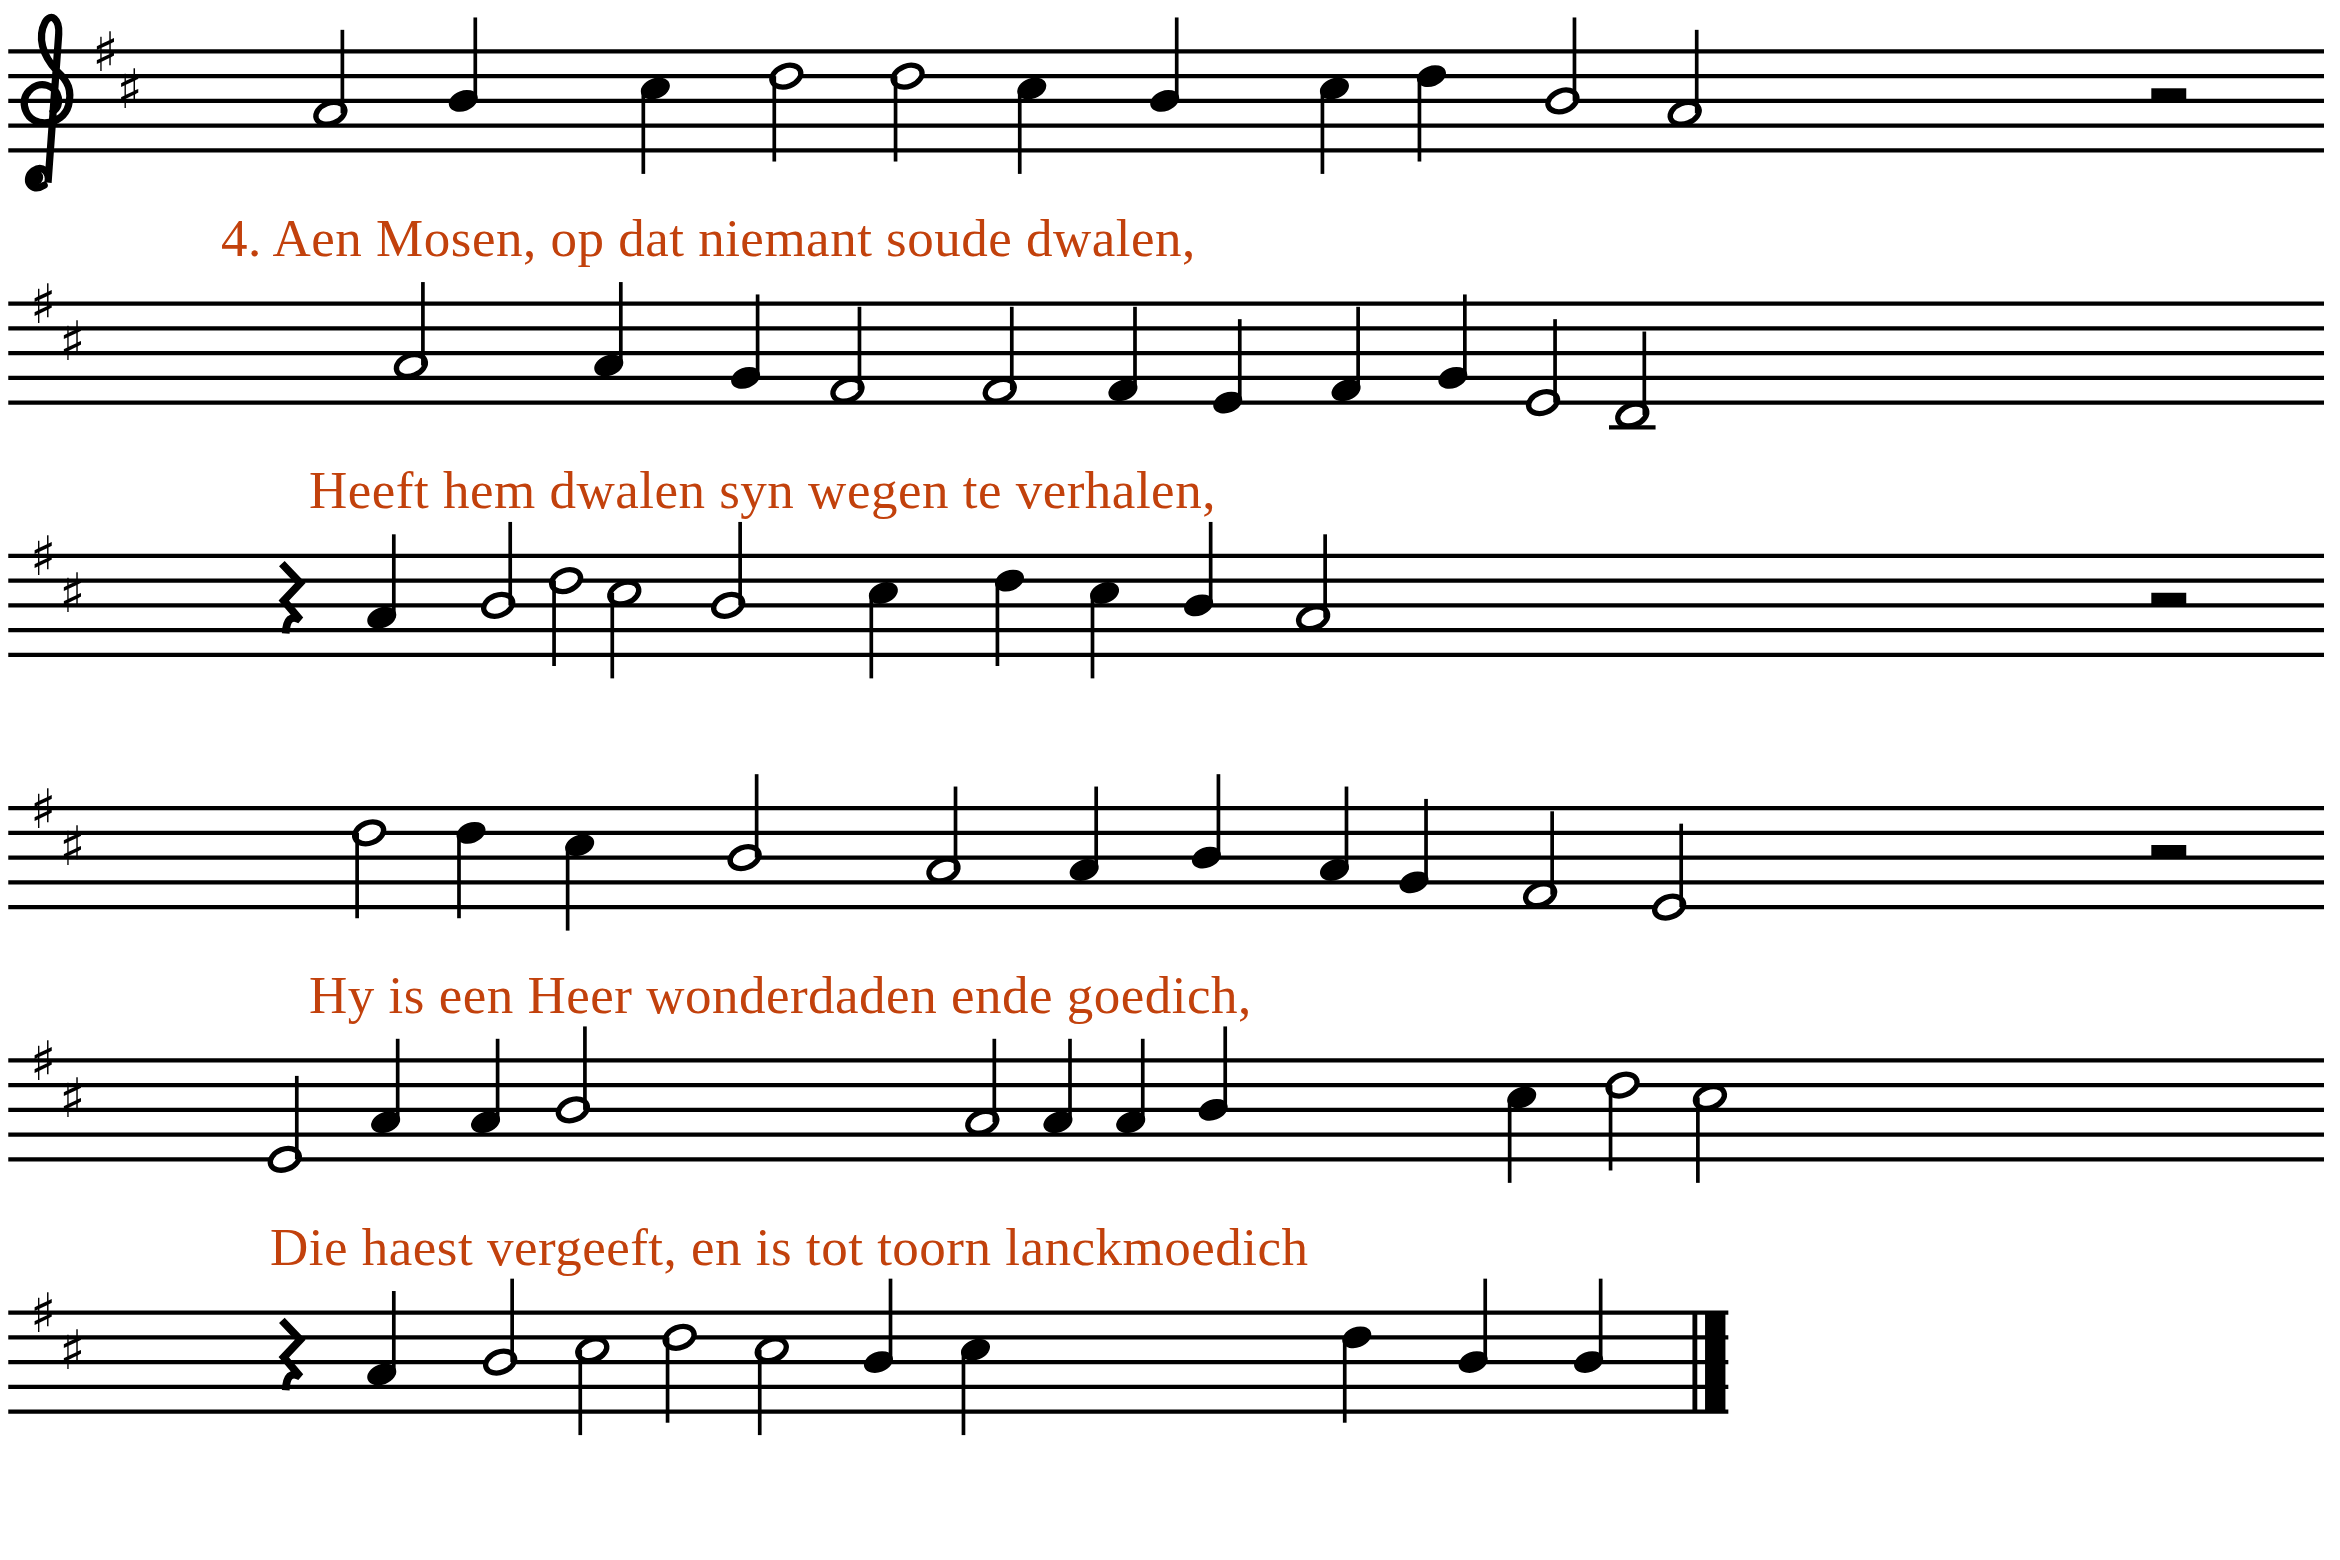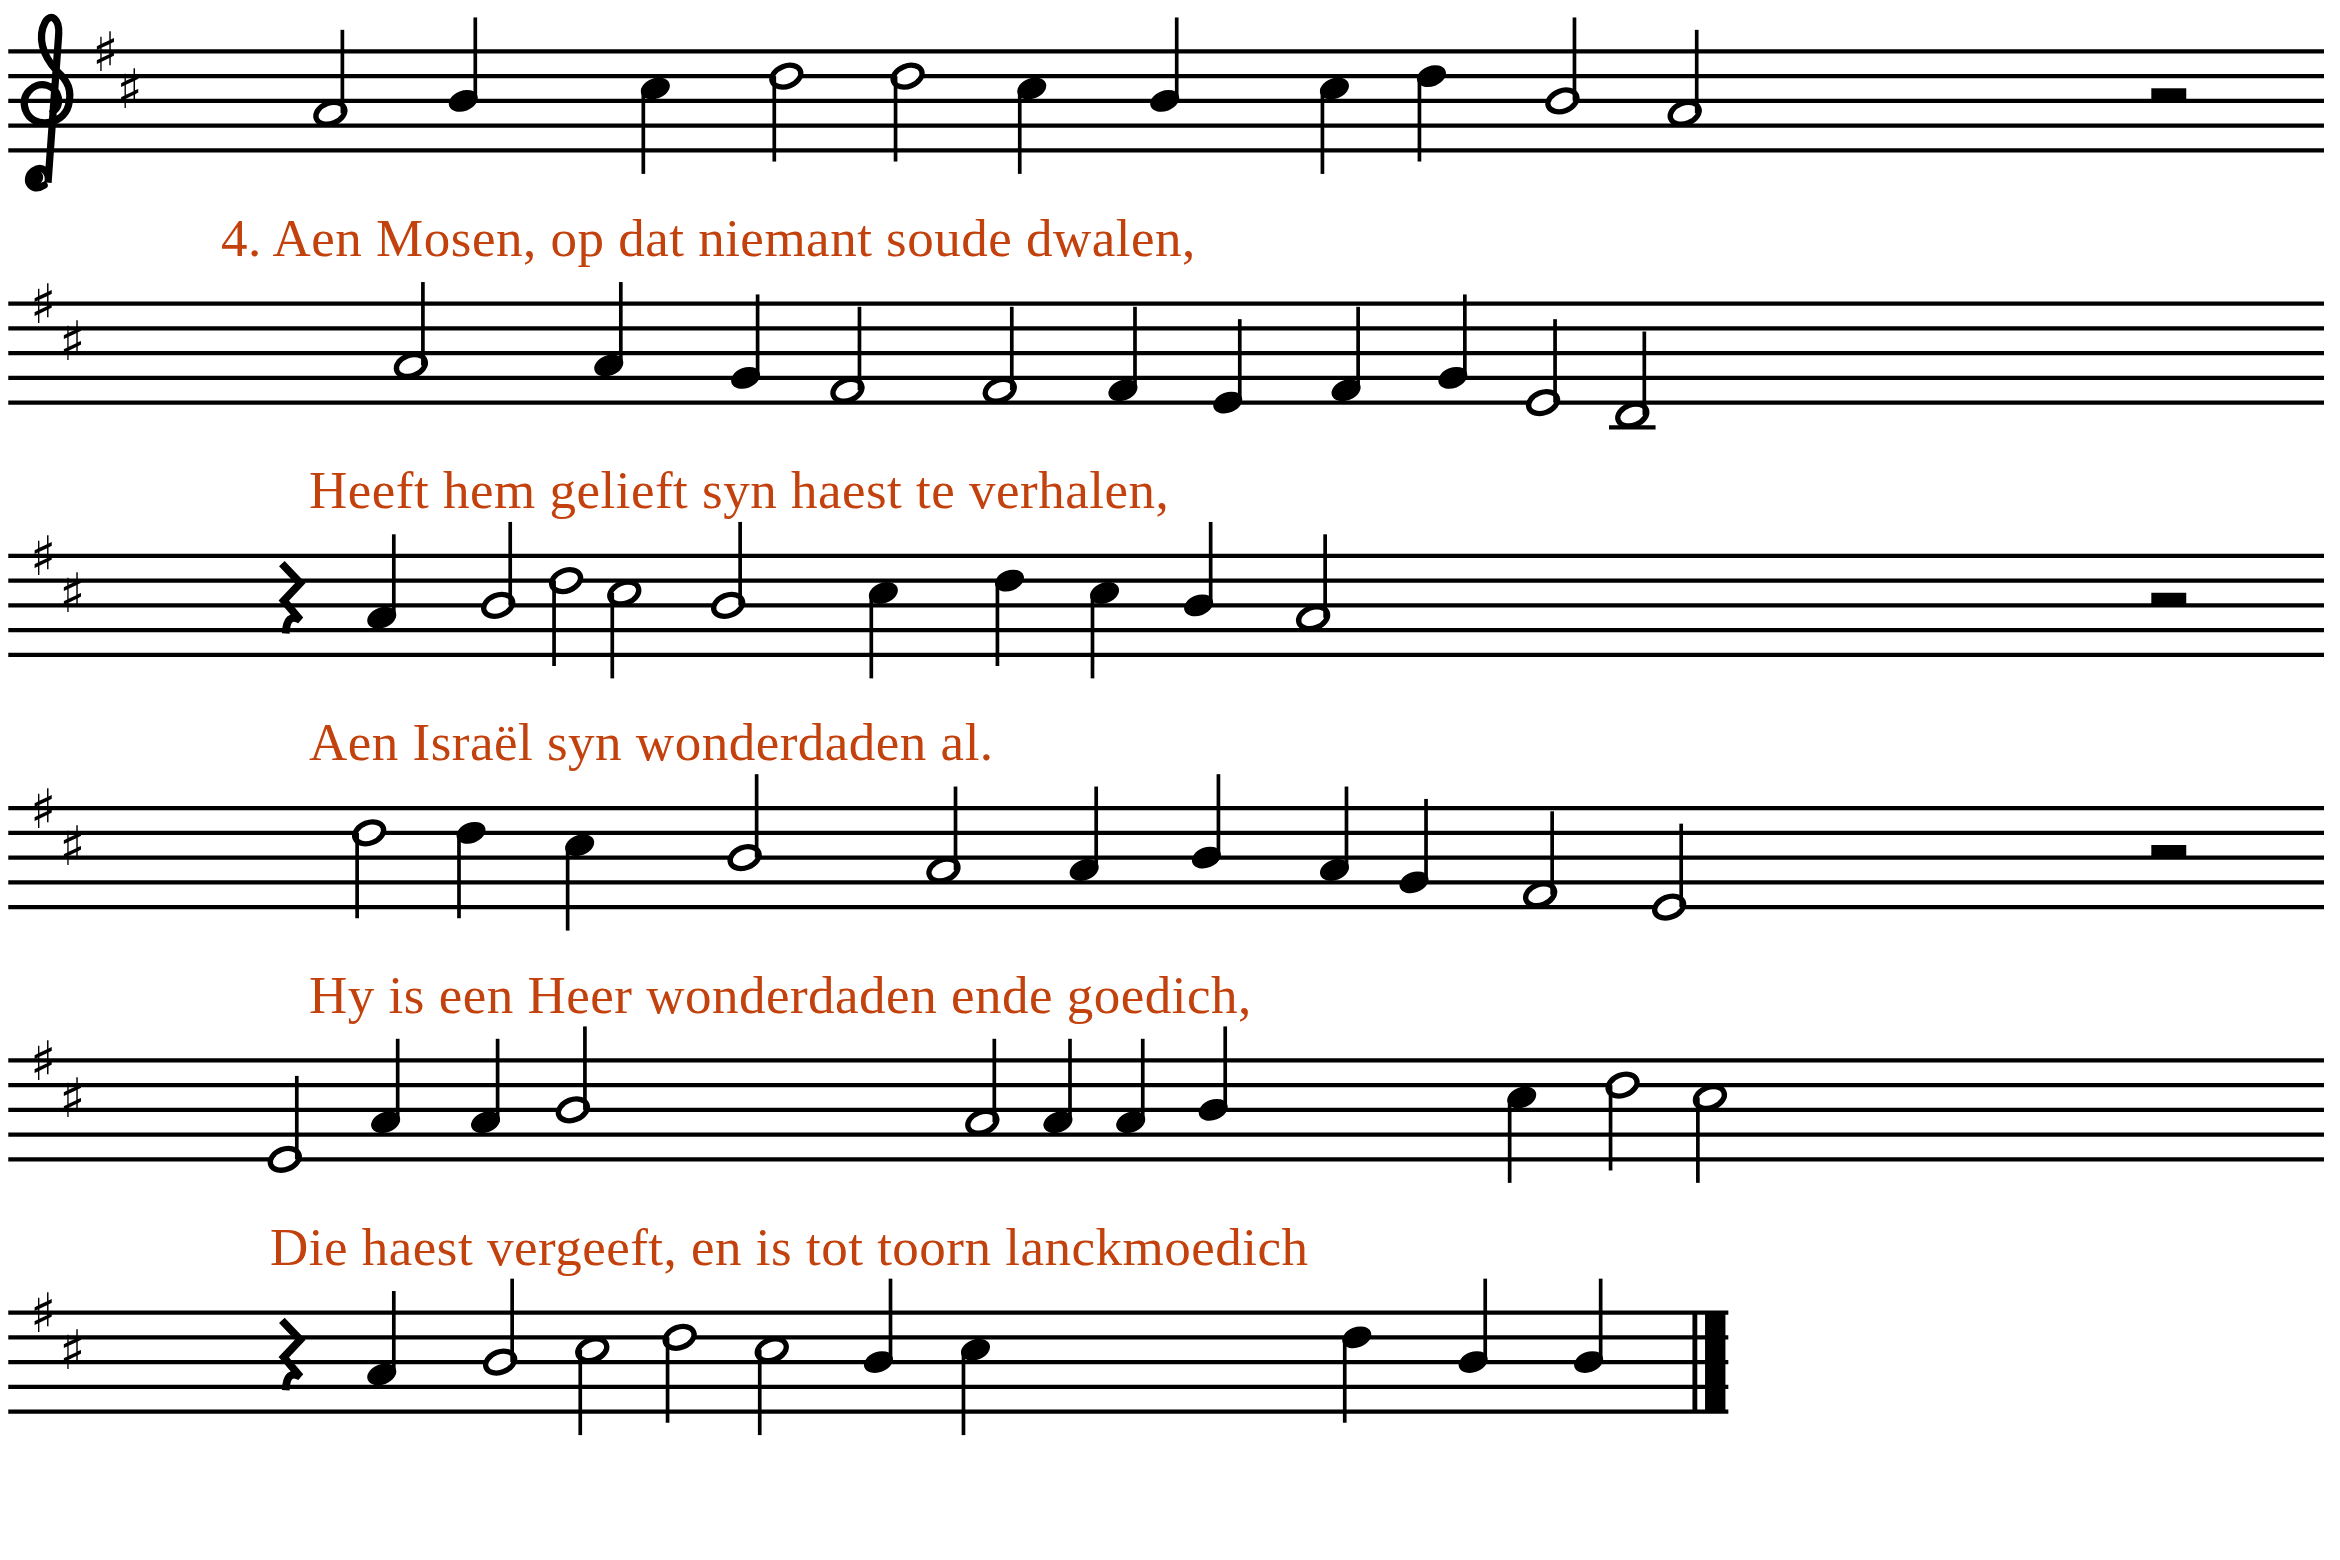--- a/index.html
+++ b/index.html
@@ -333,18 +333,17 @@
           <rect x="1647.5" y="1318" width="3.8" height="86" fill="#000000"></rect>
         </g>
         <g>
           <rect x="1744" y="1353" width="5" height="102" fill="#000000"></rect>
           <rect x="1757" y="1353" width="21" height="102" fill="#000000"></rect>
         </g>
       </g>
     </svg>
 
   <div class="lyric" style="left:221px;top:208px;">4. Aen Mosen, op dat niemant soude dwalen,</div>
-  <div class="lyric" style="left:309px;top:460px;">Heeft hem gelieft syn haest te verhalen,</div>
-  <div class="lyric" style="left:309px;top:712px;">Aen Israël syn wonderdaden al.</div>
+  <div class="lyric" style="left:309px;top:460px;">Heeft hem dwalen syn wegen te verhalen,</div>
   <div class="lyric" style="left:309px;top:965px;">Hy is een Heer wonderdaden ende goedich,</div>
   <div class="lyric" style="left:270px;top:1217px;">Die haest vergeeft, en is tot toorn lanckmoedich</div>
 </div>
 
 
 </body></html>

